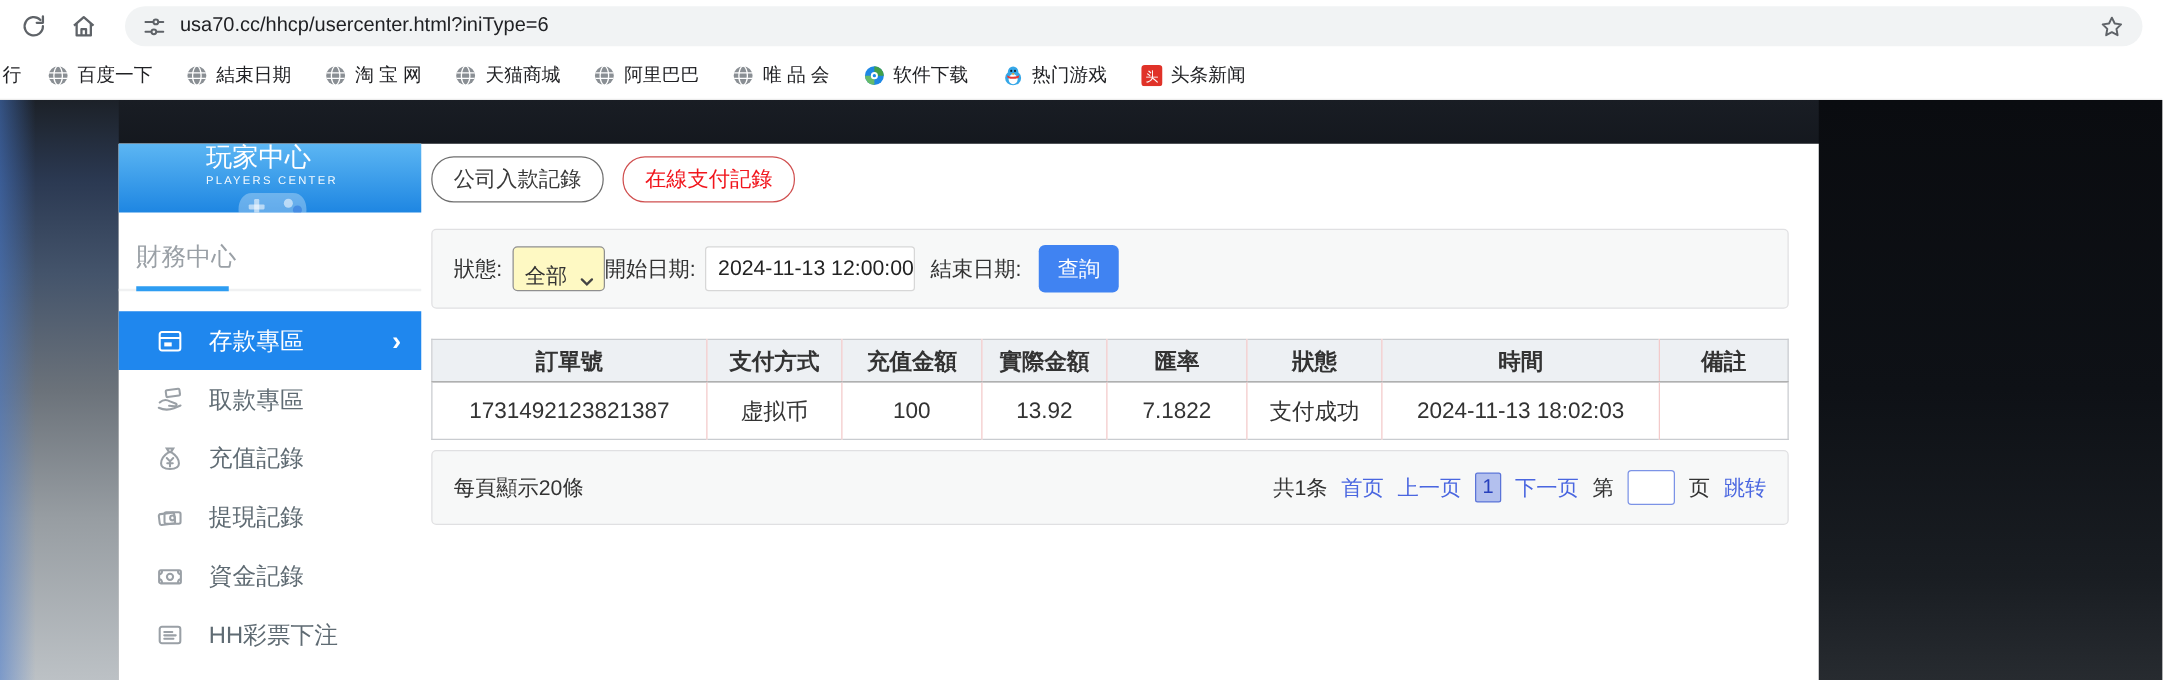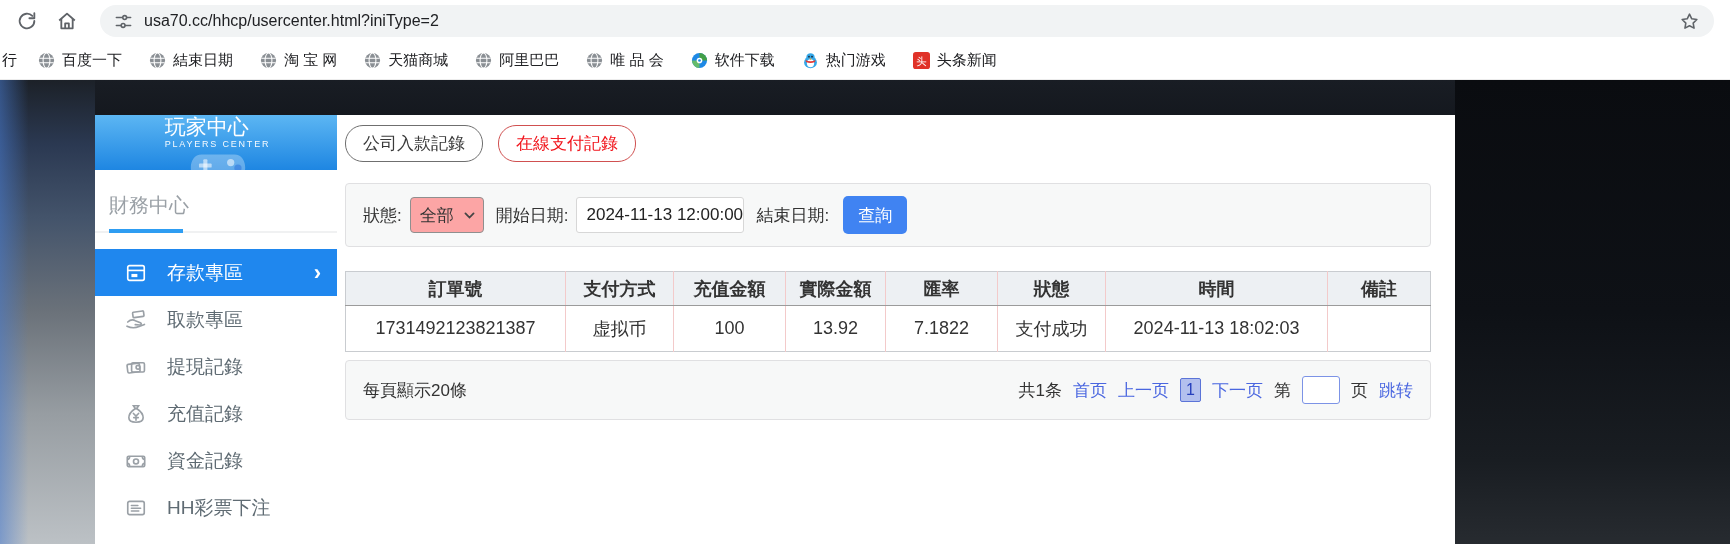--- a/index.html
+++ b/index.html
@@ -53,21 +53,21 @@
   .chev { margin-left:auto; color:#fff; font-size:22px; line-height:1; font-weight:bold; }
 
   
   .main { flex:1; padding:10px 25px 0 8px; }
   .tabs { display:flex; gap:15px; }
   .tab { border:1px solid #6f6f6f; border-radius:18px; padding:6px 17px; font-size:17px; color:#3a3a3a; background:#fff; cursor:pointer; }
   .tab.active { color:#f1151c; border-color:#d05050; }
 
   .filterbar { margin-top:21px; height:64px; background:#f7f8f8; border:1px solid #e0e0e2; border-radius:4px; display:flex; align-items:center; padding:0 17px; font-size:17px; color:#333; }
   .flabel { margin-right:8px; white-space:nowrap; }
-  .fselect { width:74px; height:36px; border:1px solid #8f8f8f; border-radius:4px; background:#fca5a5; display:flex; align-items:center; justify-content:space-between; padding:0 7px 0 9px; margin-right:12px; cursor:pointer; }
+  .fselect { width:74px; height:36px; border:1px solid #8f8f8f; border-radius:4px; background:#fef9c3; display:flex; align-items:flex-end; justify-content:space-between; padding:0 7px 0 9px; cursor:pointer; }
   .fselect .chevd { width:13px; height:13px; display:flex; }
   .finput { width:168px; height:36px; border:1px solid #d7d7d7; border-radius:3px; font-family:inherit; font-size:17px; color:#222; padding:0 0 0 9px; margin-right:12px; background:#fff; }
   .fbtn { margin-left:6px; background:#4083f2; color:#ffffff; border:none; border-radius:5px; height:38px; padding:0 15px; font-size:17px; font-family:inherit; cursor:pointer; }
 
   .tbl { margin-top:24px; width:1085px; border-collapse:collapse; font-size:18px; color:#333; table-layout:fixed; border:1px solid #c9ccd0; }
   .tbl th { background:#edf0f3; font-weight:bold; height:34px; border-bottom:1px solid #9b9b9b; border-left:1px solid #f3caca; text-align:center; }
   .tbl td { height:46px; text-align:center; border-left:1px solid #f3caca; background:#fff; }
   .tbl th:first-child, .tbl td:first-child { border-left:none; }
   .c0{width:220px}.c1{width:108px}.c2{width:112px}.c3{width:100px}.c4{width:112px}.c5{width:108px}.c6{width:222px}.c7{width:103px}
 
@@ -97,21 +97,21 @@
         </svg>
     </span>
     <div class="omnibox">
       <span class="tune">
         <svg viewBox="0 0 24 24" fill="none" stroke="#5f6368" stroke-width="2" stroke-linecap="round">
             <path d="M3 7h7.5M16.5 7H21M3 17h5.5M14.5 17H21"></path>
             <circle cx="13.5" cy="7" r="2.4"></circle>
             <circle cx="11.5" cy="17" r="2.4"></circle>
           </svg>
       </span>
-      <span class="url">usa70.cc/hhcp/usercenter.html?iniType=2</span>
+      <span class="url">usa70.cc/hhcp/usercenter.html?iniType=6</span>
       <span class="star">
         <svg viewBox="0 0 24 24" fill="none" stroke="#5f6368" stroke-width="1.8" stroke-linejoin="round">
             <path d="M12 3.6l2.6 5.3 5.8.8-4.2 4.1 1 5.8-5.2-2.7-5.2 2.7 1-5.8-4.2-4.1 5.8-.8z"></path>
           </svg>
       </span>
     </div>
   </div>
 
   <div class="bookmarks" id="bookmarks">
       <div class="bm bm-partial">
@@ -263,37 +263,37 @@
                 <svg viewBox="0 0 24 24" fill="none" stroke="currentColor" stroke-width="1.8" stroke-linecap="round">
                   <rect x="8.5" y="2.8" width="12" height="6" rx="1" transform="rotate(-8 14.5 5.8)"></rect>
                   <path d="M3 14.2c3-2.8 6-2.8 9-1l4.8 1.9c1.6.6 1 2.6-1 2.3l-4.6-.4"></path>
                   <path d="M2.2 18.8c4.2 2 9 2 13.2.4l5.8-2.4"></path>
                 </svg>
               </span>
               <span class="mi-label">取款專區</span>
             </div>
             <div class="mi">
               <span class="mi-icon">
+                <svg viewBox="0 0 24 24" fill="none" stroke="currentColor" stroke-width="1.8" stroke-linecap="round">
+                  <path d="M9.2 3h5.6l-1.9 3h-1.8z"></path>
+                  <path d="M11 6.2C6.4 9.1 4.2 12.9 4.2 16.2c0 3.6 3 4.8 7.8 4.8s7.8-1.2 7.8-4.8c0-3.3-2.2-7.1-6.8-10z"></path>
+                  <path d="M9.2 11.4l2.8 2.9 2.8-2.9M12 14.3v4.4M9.6 16h4.8"></path>
+                </svg>
+              </span>
+              <span class="mi-label">充值記錄</span>
+            </div>
+            <div class="mi">
+              <span class="mi-icon">
                 <svg viewBox="0 0 24 24" fill="none" stroke="currentColor" stroke-width="1.8">
                   <rect x="2.6" y="8.4" width="13.5" height="9.5" rx="1.5" transform="rotate(-7 9.3 13.1)"></rect>
                   <rect x="7.2" y="7.4" width="14" height="10" rx="1.5"></rect>
                   <circle cx="14.2" cy="12.4" r="2.1"></circle>
                 </svg>
               </span>
               <span class="mi-label">提現記錄</span>
-            </div>
-            <div class="mi">
-              <span class="mi-icon">
-                <svg viewBox="0 0 24 24" fill="none" stroke="currentColor" stroke-width="1.8" stroke-linecap="round">
-                  <path d="M9.2 3h5.6l-1.9 3h-1.8z"></path>
-                  <path d="M11 6.2C6.4 9.1 4.2 12.9 4.2 16.2c0 3.6 3 4.8 7.8 4.8s7.8-1.2 7.8-4.8c0-3.3-2.2-7.1-6.8-10z"></path>
-                  <path d="M9.2 11.4l2.8 2.9 2.8-2.9M12 14.3v4.4M9.6 16h4.8"></path>
-                </svg>
-              </span>
-              <span class="mi-label">充值記錄</span>
             </div>
             <div class="mi">
               <span class="mi-icon">
                 <svg viewBox="0 0 24 24" fill="none" stroke="currentColor" stroke-width="1.8">
                   <rect x="2.5" y="6.8" width="19" height="11.4" rx="1.5"></rect>
                   <circle cx="12" cy="12.5" r="2.7"></circle>
                   <path d="M2.5 10.4c1.6 0 2.6-1.1 2.6-3.6M21.5 10.4c-1.6 0-2.6-1.1-2.6-3.6M2.5 14.6c1.6 0 2.6 1.1 2.6 3.6M21.5 14.6c-1.6 0-2.6 1.1-2.6 3.6"></path>
                 </svg>
               </span>
               <span class="mi-label">資金記錄</span>

